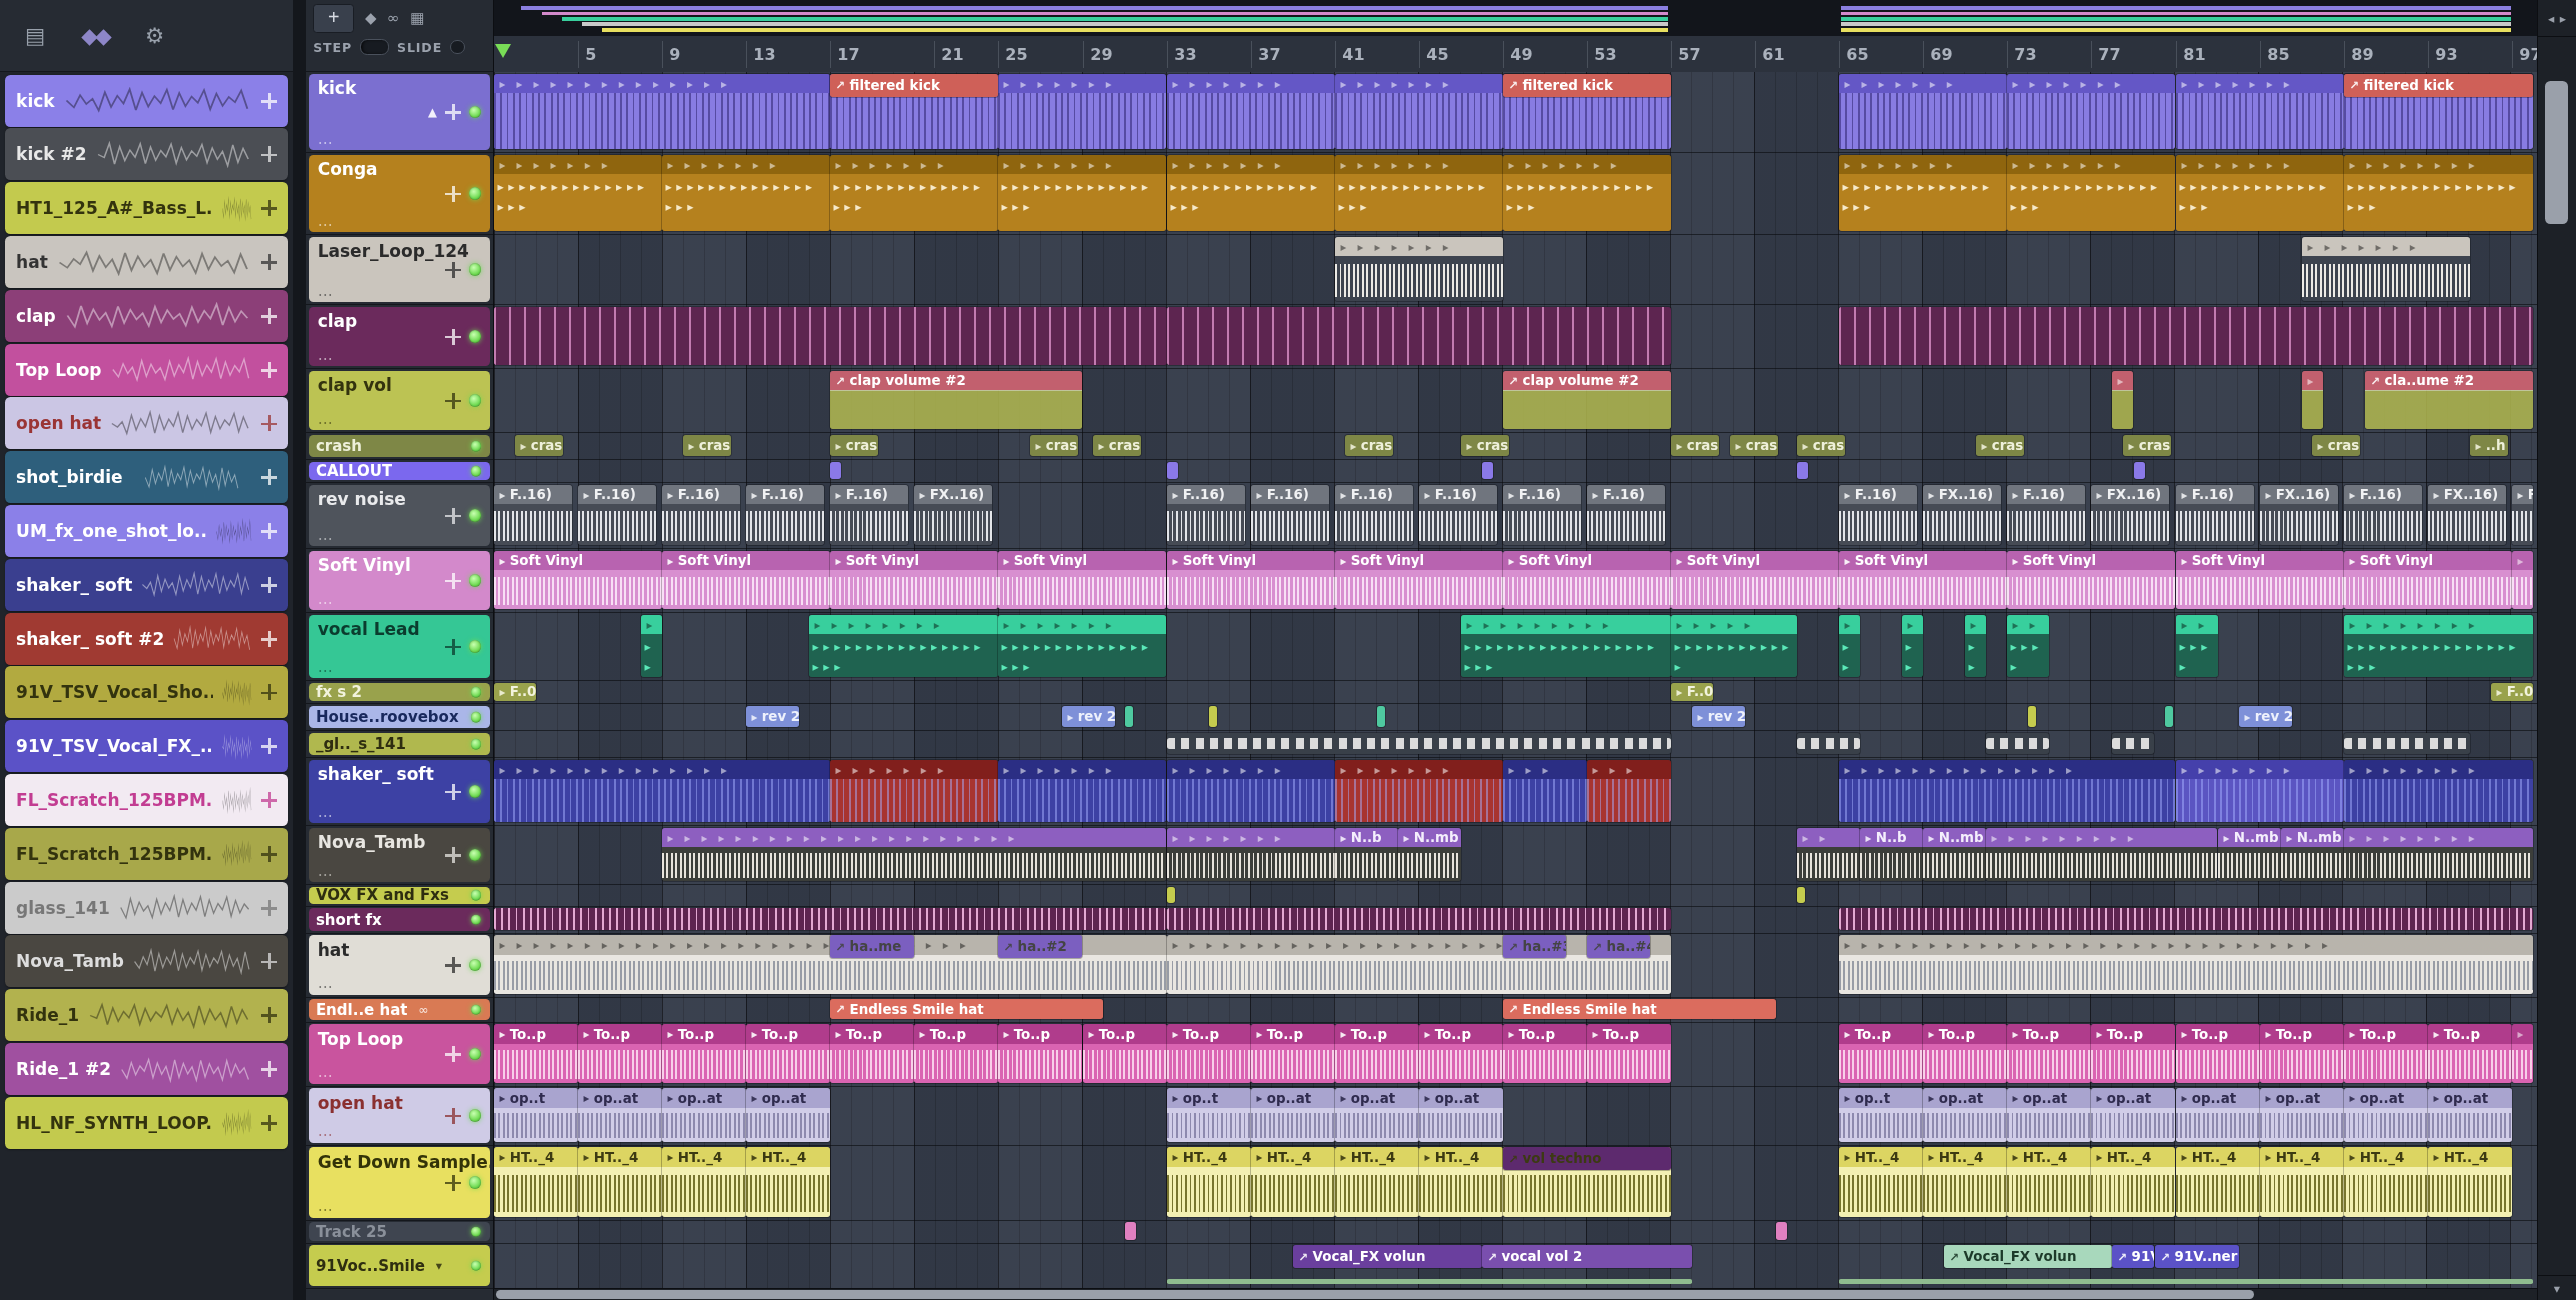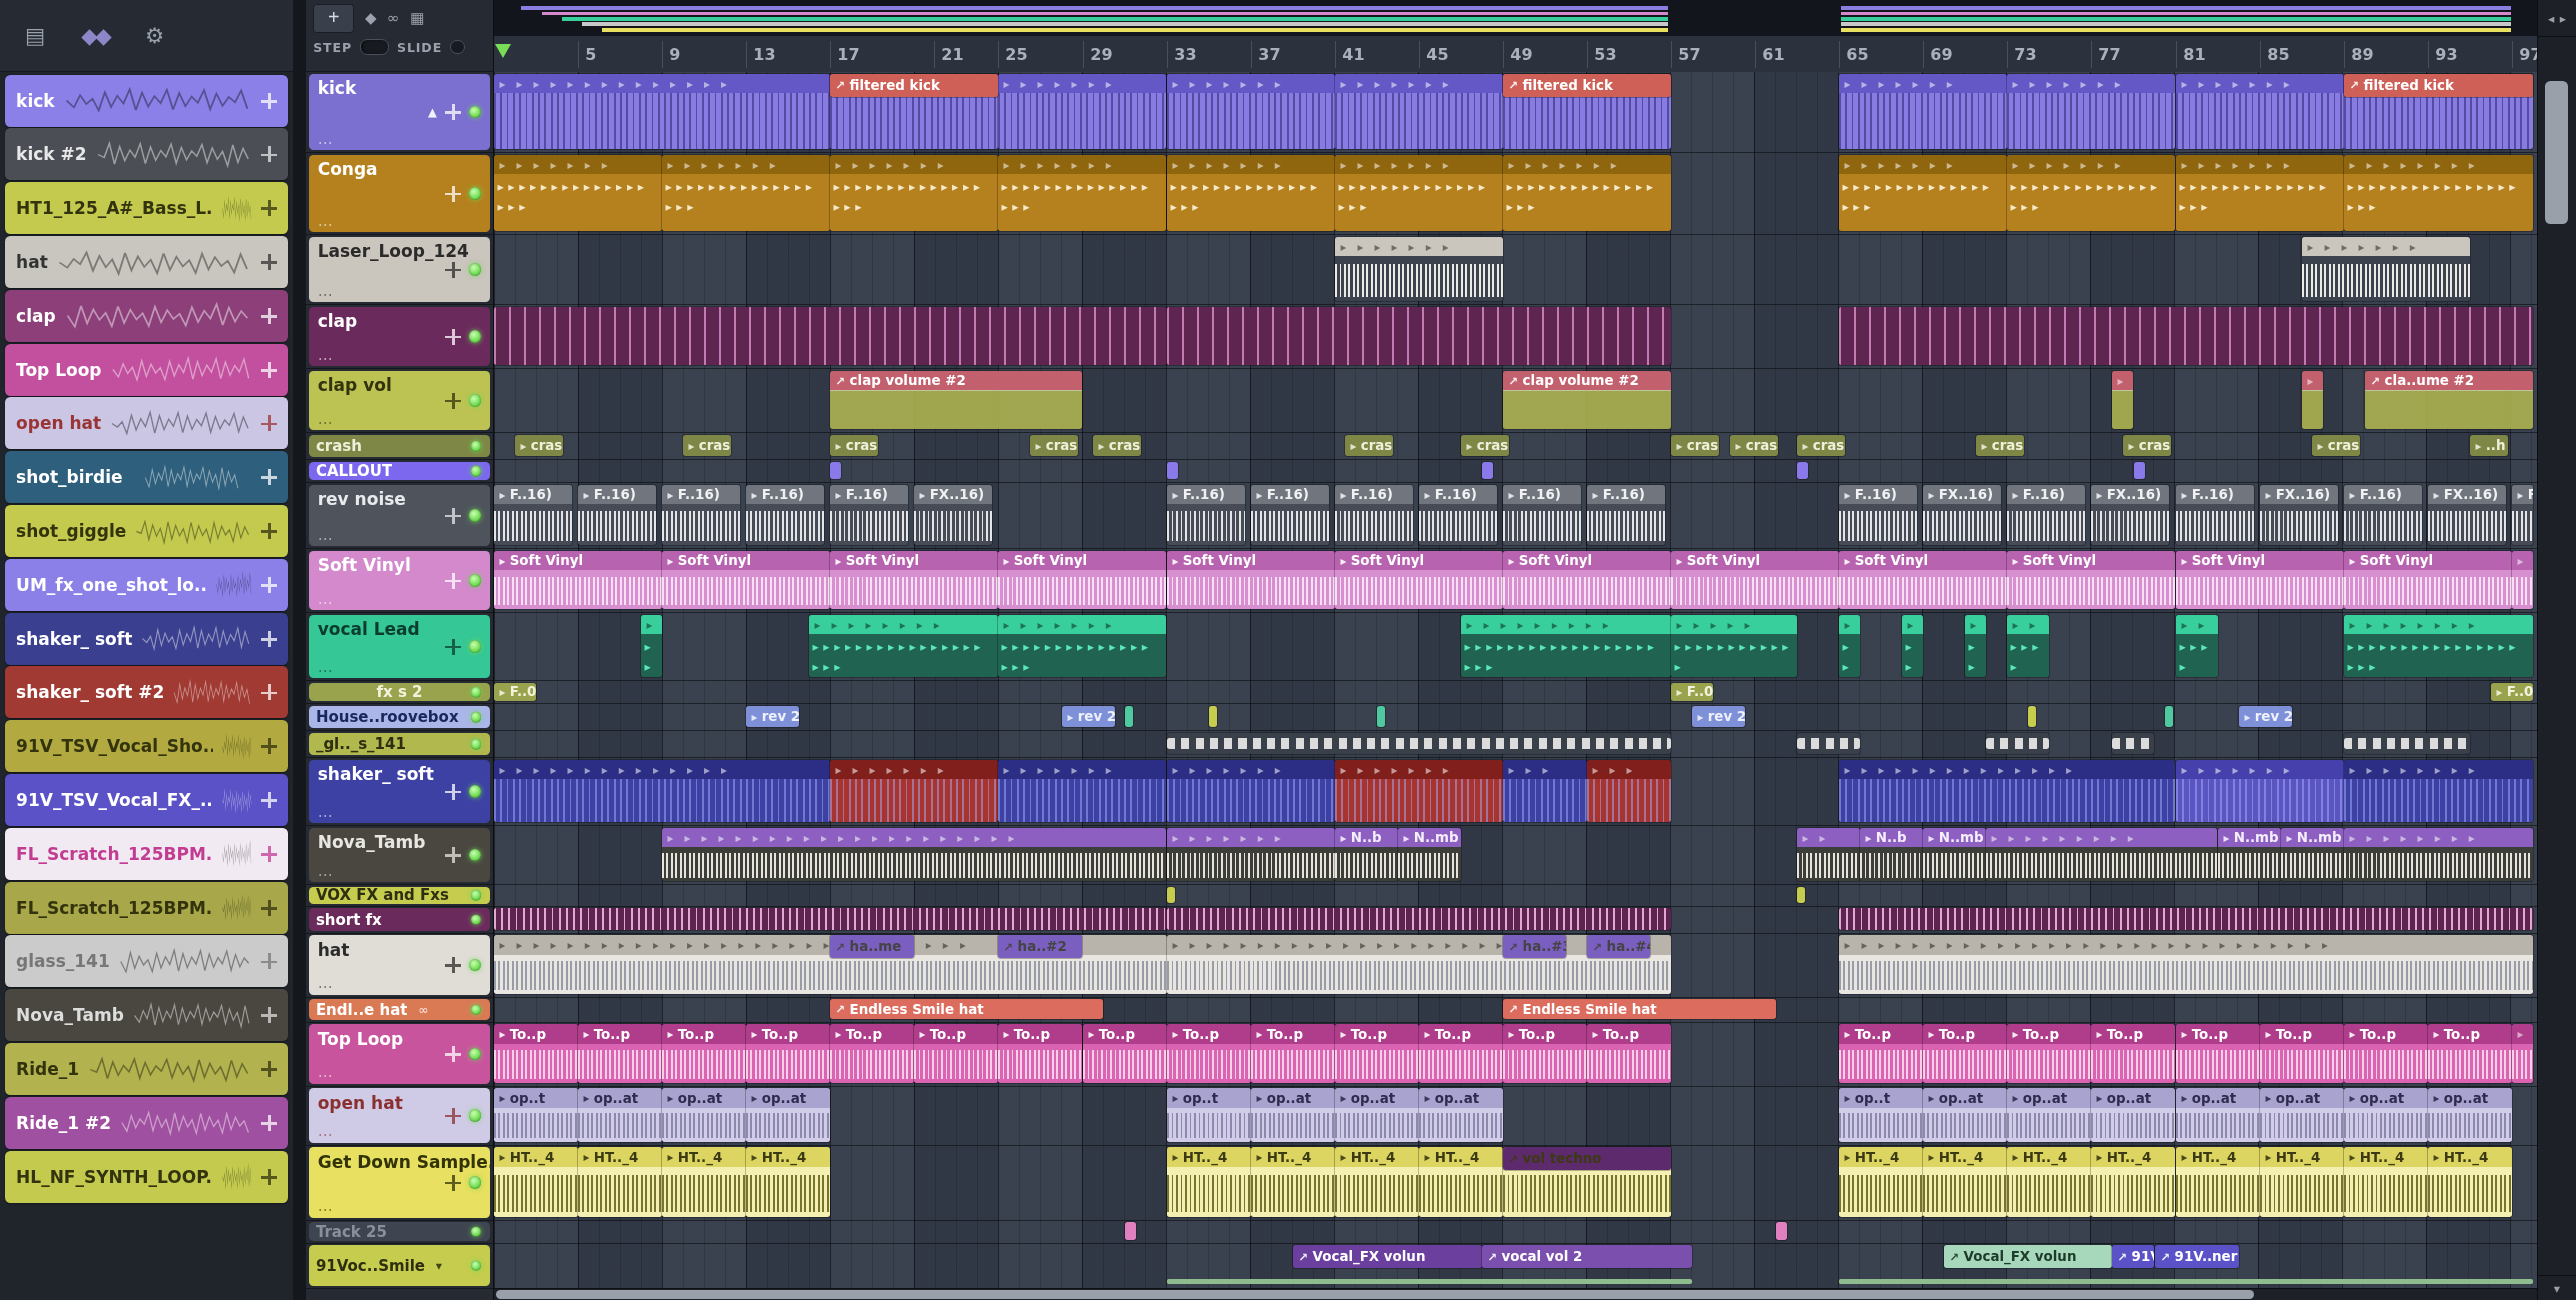--- a/index.html
+++ b/index.html
@@ -136,27 +136,20 @@
             </svg></div>
           <div class="icon-move"></div>
         </div>
         <div class="sb-item" style="background: rgb(46, 95, 124); color: rgb(255, 255, 255); gap: 21px;">
           <span class="sb-name">shot_birdie</span>
           <div class="sb-wave"><svg viewBox="0 0 152 30" preserveAspectRatio="none">
               <path d="M2 15 L8 25.6 L13 6.3 L18 21.8 L23 10.1 L28 18.0 L33 3.0 L38 25.1 L43 6.8 L48 21.3 L53 10.6 L58 17.5 L63 3.4 L68 24.7 L73 7.3 L78 20.8 L83 11.1 L88 17.0 L93 3.9 L98 24.2 L103 7.7 L108 20.3 L113 11.6 L118 27.5 L123 4.4 L128 23.7 L133 8.2 L138 19.9 L143 12.0 L148 27.0" fill="none" stroke="rgba(255,255,255,0.45)" stroke-width="1.5"></path>
             </svg></div>
           <div class="icon-move"></div>
         </div>
-        <div class="sb-item" style="background: rgb(195, 202, 78); color: rgb(51, 51, 14);">
-          <span class="sb-name">shot_giggle</span>
-          <div class="sb-wave"><svg viewBox="0 0 152 30" preserveAspectRatio="none">
-              <path d="M2 15 L8 17.0 L13 3.9 L18 24.2 L23 7.7 L28 20.3 L33 11.6 L38 27.5 L43 4.4 L48 23.7 L53 8.2 L58 19.9 L63 12.0 L68 27.0 L73 4.9 L78 23.2 L83 8.7 L88 19.4 L93 12.5 L98 26.6 L103 5.3 L108 22.7 L113 9.2 L118 18.9 L123 13.0 L128 26.1 L133 5.8 L138 22.3 L143 9.7 L148 18.4" fill="none" stroke="rgba(0,0,0,0.38)" stroke-width="1.5"></path>
-            </svg></div>
-          <div class="icon-move"></div>
-        </div>
         <div class="sb-item" style="background: rgb(139, 128, 232); color: rgb(255, 255, 255);">
           <span class="sb-name">UM_fx_one_shot_lo..</span>
           <div class="sb-wave"><svg viewBox="0 0 152 30" preserveAspectRatio="none">
               <path d="M2 15 L8 23.7 L13 8.2 L18 19.9 L23 12.0 L28 27.0 L33 4.9 L38 23.2 L43 8.7 L48 19.4 L53 12.5 L58 26.6 L63 5.3 L68 22.7 L73 9.2 L78 18.9 L83 13.0 L88 26.1 L93 5.8 L98 22.3 L103 9.7 L108 18.4 L113 2.5 L118 25.6 L123 6.3 L128 21.8 L133 10.1 L138 18.0 L143 3.0 L148 25.1" fill="none" stroke="rgba(0,0,0,0.38)" stroke-width="1.5"></path>
             </svg></div>
           <div class="icon-move"></div>
         </div>
         <div class="sb-item" style="background: rgb(58, 63, 143); color: rgb(255, 255, 255);">
           <span class="sb-name">shaker_ soft</span>
           <div class="sb-wave"><svg viewBox="0 0 152 30" preserveAspectRatio="none">
@@ -312,21 +305,21 @@
               <div class="led"></div>
             </div></div>
         </div>
         <div class="trk" style="height: 68px;">
           <div class="trk-tag" style="background: rgb(53, 199, 149); color: rgb(11, 60, 46);"><span class="trk-name">vocal Lead</span><span class="trk-sub">…</span><div class="trk-side">
               <div class="icon-move"></div>
               <div class="led"></div>
             </div></div>
         </div>
         <div class="trk small" style="height: 23px;">
-          <div class="trk-tag" style="background: rgb(153, 162, 76); color: rgb(242, 243, 221); justify-content: center;">
+          <div class="trk-tag" style="background: rgb(153, 162, 76); color: rgb(242, 243, 221);">
             <span class="trk-name">fx s 2</span>
             <div class="trk-side">
               <div class="led"></div>
             </div>
           </div>
         </div>
         <div class="trk small" style="height: 27px;">
           <div class="trk-tag" style="background: rgb(170, 182, 232); color: rgb(24, 40, 92);">
             <span class="trk-name">House..roovebox</span>
             <div class="trk-side">

